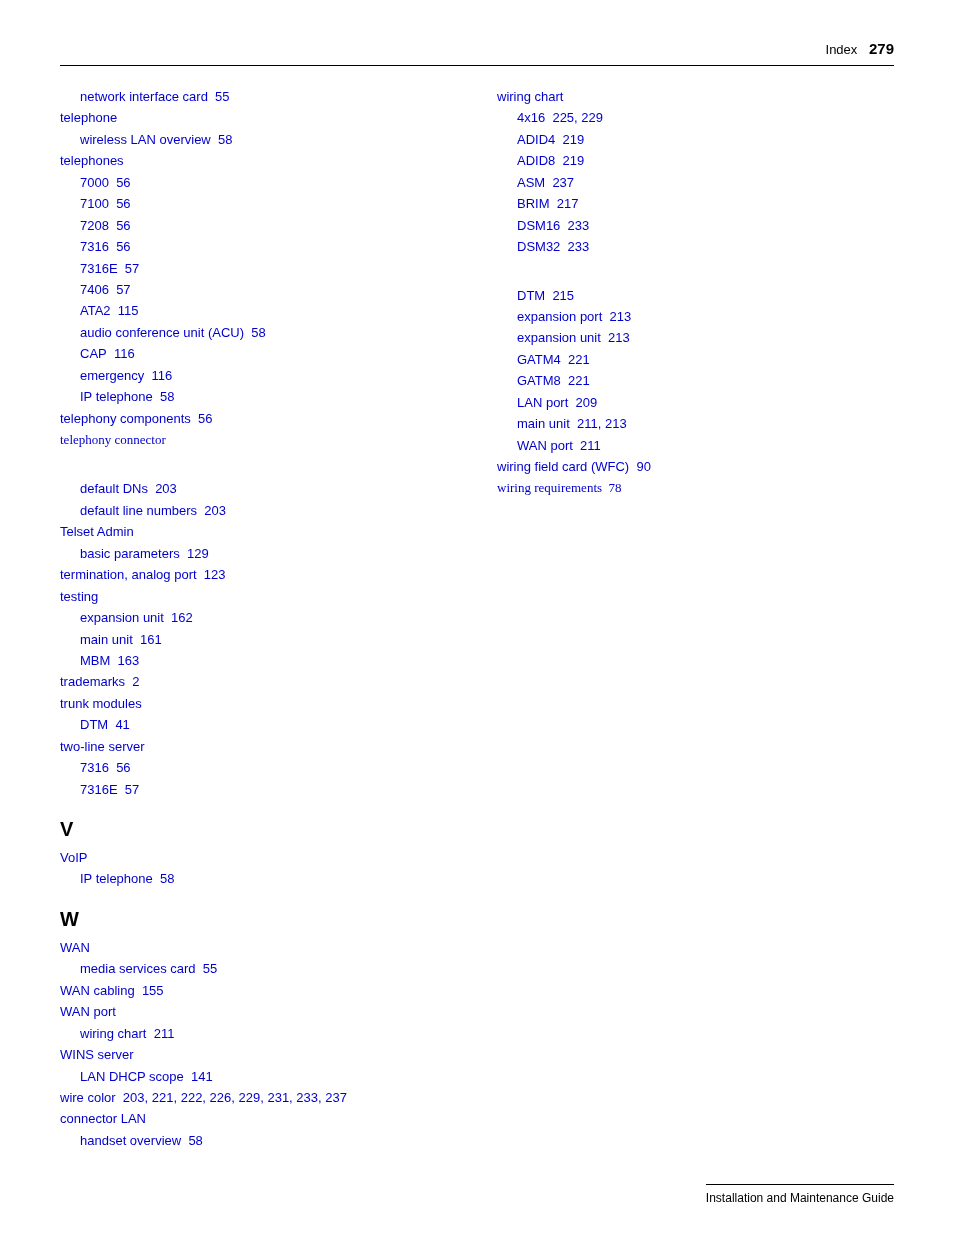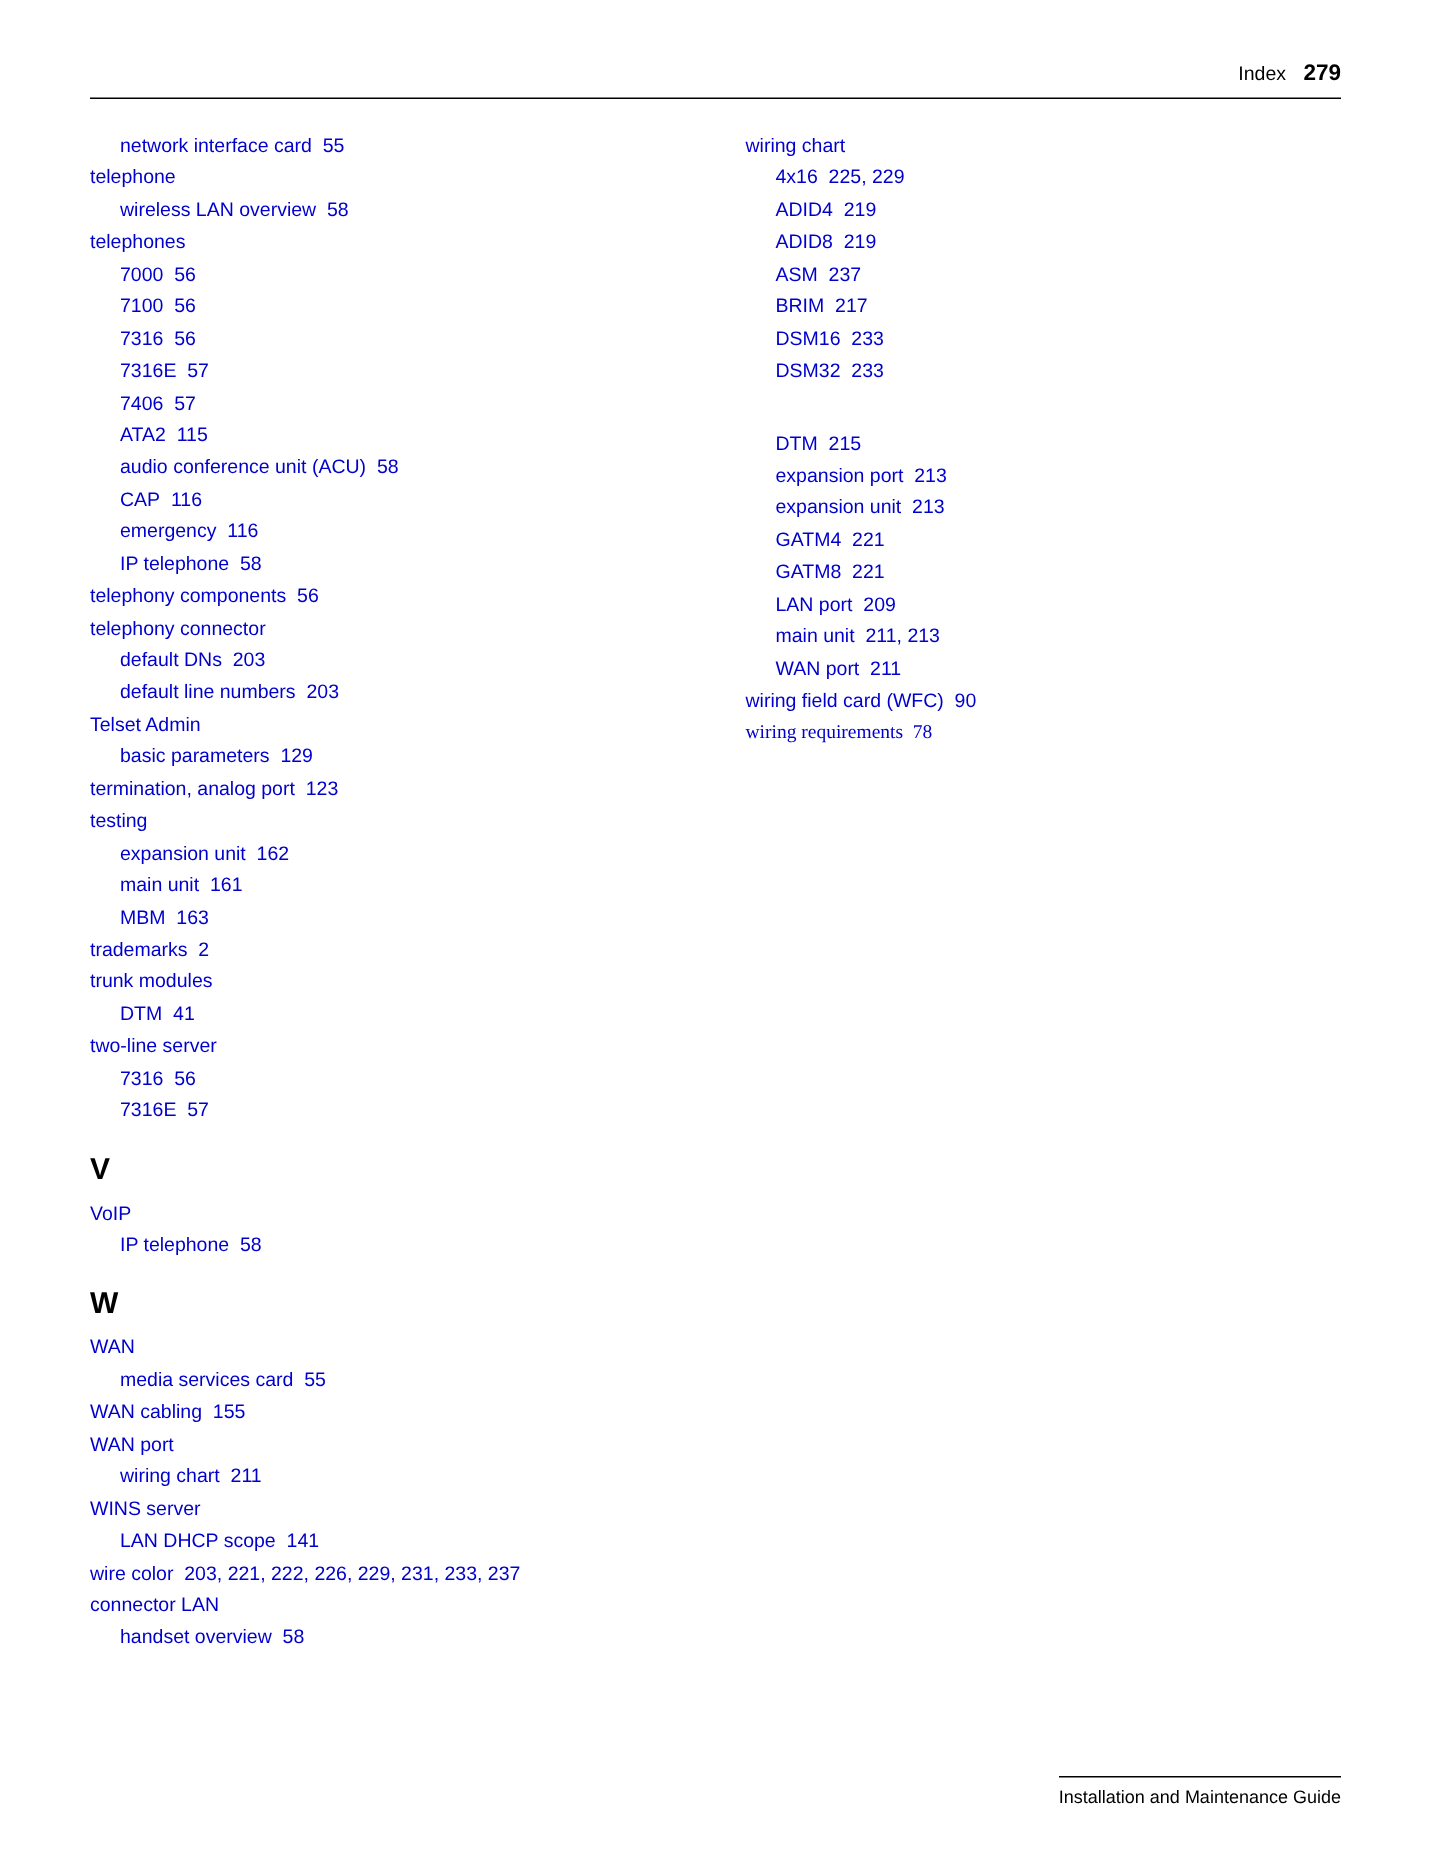--- a/index.html
+++ b/index.html
@@ -86,31 +86,32 @@
   </div>
 
   <div class="content">
     <div class="left-col" id="left-col">
         <div class="indent1" style="line-height: 1.65;"><a class="link">network interface card&nbsp;&nbsp;55</a></div>
         <div style="line-height: 1.65;"><a class="link">telephone</a></div>
         <div class="indent1" style="line-height: 1.65;"><a class="link">wireless LAN overview&nbsp;&nbsp;58</a></div>
         <div style="line-height: 1.65;"><a class="link">telephones</a></div>
         <div class="indent1" style="line-height: 1.65;"><a class="link">7000&nbsp;&nbsp;56</a></div>
         <div class="indent1" style="line-height: 1.65;"><a class="link">7100&nbsp;&nbsp;56</a></div>
+        <div class="indent1" style="line-height: 1.65;"><a class="link">7208&nbsp;&nbsp;56</a></div>
         <div class="indent1" style="line-height: 1.65;"><a class="link">7316&nbsp;&nbsp;56</a></div>
         <div class="indent1" style="line-height: 1.65;"><a class="link">7316E&nbsp;&nbsp;57</a></div>
         <div class="indent1" style="line-height: 1.65;"><a class="link">7406&nbsp;&nbsp;57</a></div>
         <div class="indent1" style="line-height: 1.65;"><a class="link">ATA2&nbsp;&nbsp;115</a></div>
         <div class="indent1" style="line-height: 1.65;"><a class="link">audio conference unit (ACU)&nbsp;&nbsp;58</a></div>
         <div class="indent1" style="line-height: 1.65;"><a class="link">CAP&nbsp;&nbsp;116</a></div>
         <div class="indent1" style="line-height: 1.65;"><a class="link">emergency&nbsp;&nbsp;116</a></div>
         <div class="indent1" style="line-height: 1.65;"><a class="link">IP telephone&nbsp;&nbsp;58</a></div>
         <div style="line-height: 1.65;"><a class="link">telephony components&nbsp;&nbsp;56</a></div>
-        <div style="line-height: 1.65;"><a class="link">telephony connector</a></div>
-        <div class="indent1" style="line-height: 1.65;"><a class="link">default DNs&nbsp;&nbsp;203</a></div>
+        <div style="line-height: 1.65; font-family: Liberation Serif, serif;"><a class="link">telephony connector</a></div>
+        <div class="indent1" style="line-height: 1.65; margin-top: 28px;"><a class="link">default DNs&nbsp;&nbsp;203</a></div>
         <div class="indent1" style="line-height: 1.65;"><a class="link">default line numbers&nbsp;&nbsp;203</a></div>
         <div style="line-height: 1.65;"><a class="link">Telset Admin</a></div>
         <div class="indent1" style="line-height: 1.65;"><a class="link">basic parameters&nbsp;&nbsp;129</a></div>
         <div style="line-height: 1.65;"><a class="link">termination, analog port&nbsp;&nbsp;123</a></div>
         <div style="line-height: 1.65;"><a class="link">testing</a></div>
         <div class="indent1" style="line-height: 1.65;"><a class="link">expansion unit&nbsp;&nbsp;162</a></div>
         <div class="indent1" style="line-height: 1.65;"><a class="link">main unit&nbsp;&nbsp;161</a></div>
         <div class="indent1" style="line-height: 1.65;"><a class="link">MBM&nbsp;&nbsp;163</a></div>
         <div style="line-height: 1.65;"><a class="link">trademarks&nbsp;&nbsp;2</a></div>
         <div style="line-height: 1.65;"><a class="link">trunk modules</a></div>

